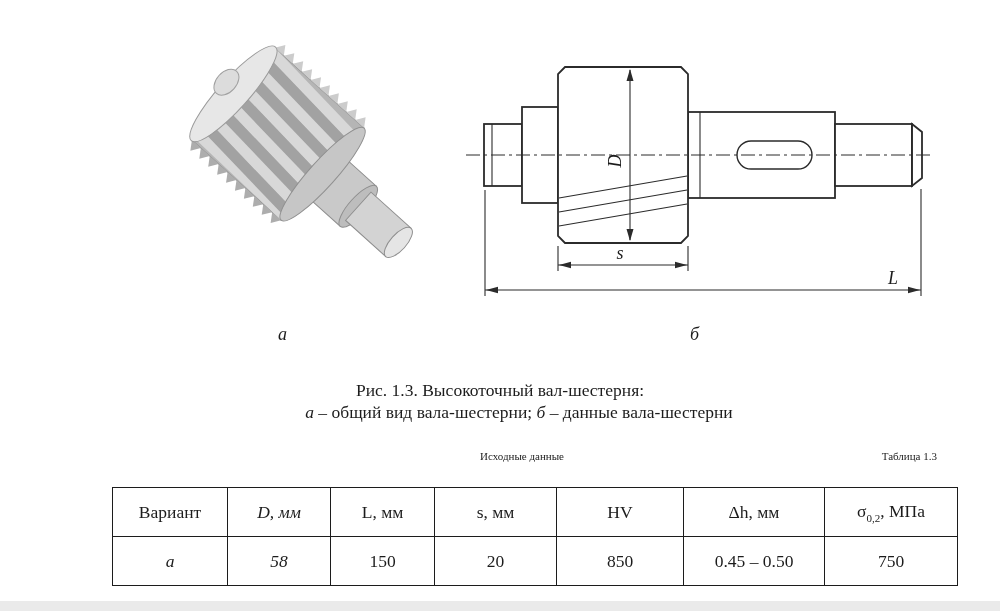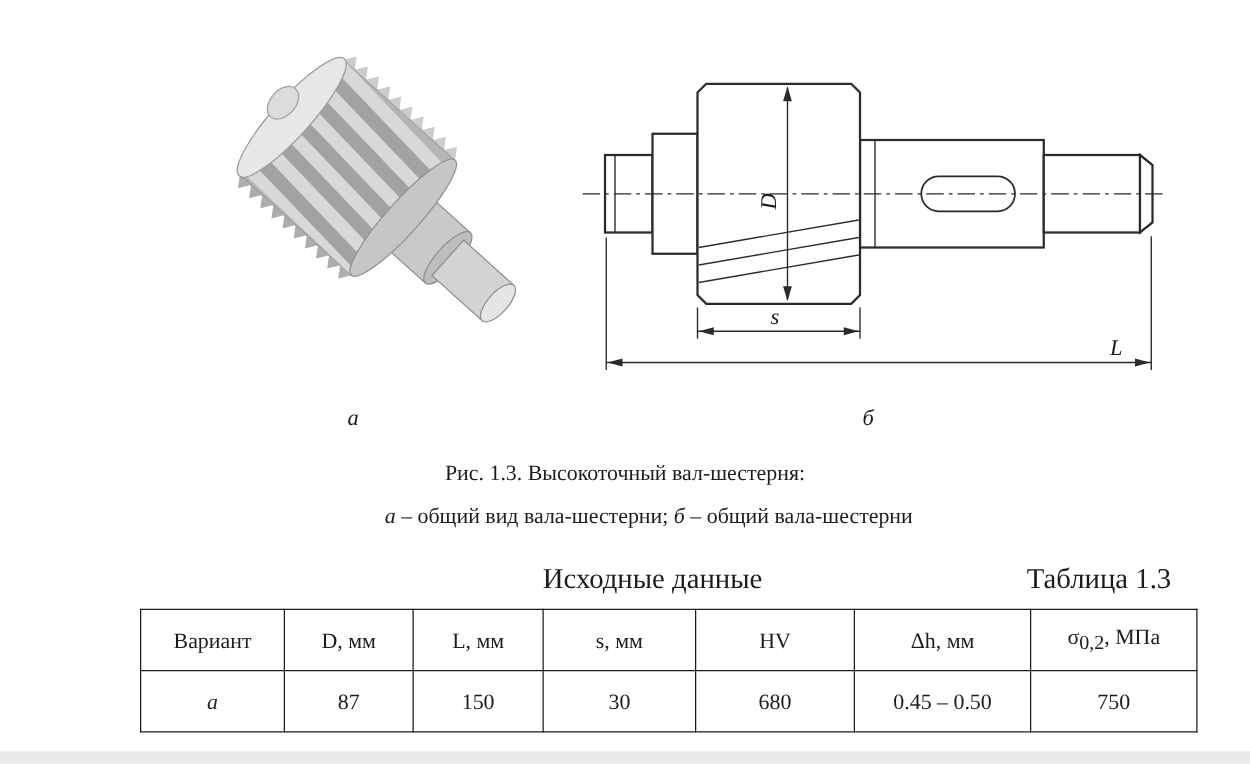--- a/index.html
+++ b/index.html
@@ -8,43 +8,43 @@
     background:#ffffff;
     font-family:"Liberation Serif", serif;
     color:#1c1c1c;
     position:relative;
     overflow:hidden;
   }
   .abs { position:absolute; }
   .fig-label { font-style:italic; font-size:18px; }
   .caption-line { width:100%; text-align:center; font-size:17.5px; }
   .caption-line .it { font-style:italic; }
-  .table-title-row { font-size:23px; }
+  .table-title-row { font-size:11px; }
   .tbl {
     border-collapse:collapse;
     table-layout:fixed;
     width:826px;
     font-size:17.5px;
     border-radius:15px;
   }
   .tbl td {
     border:1.8px solid #1c1c1c;
     text-align:center;
     vertical-align:middle;
     height:49px;
     background:#ffffff;
   }
   .tbl td.c0 { width:115px; }
-  .tbl td.c1 { width:103px; }
+  .tbl td.c1 { width:103px;font-style:italic; }
   .tbl td.c2 { width:104px;margin-left:16px; }
   .tbl td.c3 { width:122px; }
   .tbl td.c4 { width:127px; }
   .tbl td.c5 { width:141px;margin-left:48px; }
   .tbl td.c6 { width:133px; }
-  .tbl sub { font-size:16px; }
+  .tbl sub { font-size:11px; }
   .it-cell { font-style:italic; }
   .scan-band { background:#eaeaea; }
   svg text {
     font-family:"Liberation Serif", serif;
     font-style:italic;
     font-size:18px;
     fill:#1c1c1c;
   }
 </style>
 </head>
@@ -157,44 +157,44 @@
     <line x1="485" y1="290" x2="921" y2="290"></line>
     <polygon points="486,290 498,286.8 498,293.2" fill="#2b2b2b" stroke="none"></polygon>
     <polygon points="920,290 908,286.8 908,293.2" fill="#2b2b2b" stroke="none"></polygon>
   </g>
   <text x="893" y="284" text-anchor="middle" stroke="none">L</text>
 </svg>
 
 <div class="abs fig-label" style="left:278px; top:324px;">а</div>
 <div class="abs fig-label" style="left:690px; top:324px;">б</div>
 
-<div class="abs caption-line" style="left:0; top:368px;">Рис. 1.3. Высокоточный вал-шестерня:</div>
+<div class="abs caption-line" style="left:0; top:380px;">Рис. 1.3. Высокоточный вал-шестерня:</div>
 <div class="abs caption-line" style="left:38px; top:402px; width:962px;">
-  <span class="it">а</span><span> – общий вид вала-шестерни; </span><span class="it">б</span><span> – общий вала-шестерни</span>
+  <span class="it">а</span><span> – общий вид вала-шестерни; </span><span class="it">б</span><span> – данные вала-шестерни</span>
 </div>
 
 <div class="abs table-title-row" style="left:44px; top:450px; width:956px; text-align:center;">Исходные данные</div>
 <div class="abs table-title-row" style="right:63px; top:450px;">Таблица 1.3</div>
 
 <table class="tbl abs" style="left:112px; top:487px;">
   <tbody>
     <tr>
       <td class="c0">Вариант</td>
       <td class="c1">D, мм</td>
       <td class="c2">L, мм</td>
       <td class="c3">s, мм</td>
       <td class="c4">HV</td>
       <td class="c5">Δh, мм</td>
       <td class="c6"><span>σ</span><sub>0,2</sub><span>, МПа</span></td>
     </tr>
     <tr>
       <td class="c0 it-cell">а</td>
-      <td class="c1">87</td>
+      <td class="c1">58</td>
       <td class="c2">150</td>
-      <td class="c3">30</td>
-      <td class="c4">680</td>
+      <td class="c3">20</td>
+      <td class="c4">850</td>
       <td class="c5">0.45 – 0.50</td>
       <td class="c6">750</td>
     </tr>
   </tbody>
 </table>
 
 <div class="abs scan-band" style="left:0; bottom:0; width:1000px; height:10px;"></div>
 
 </body></html>

